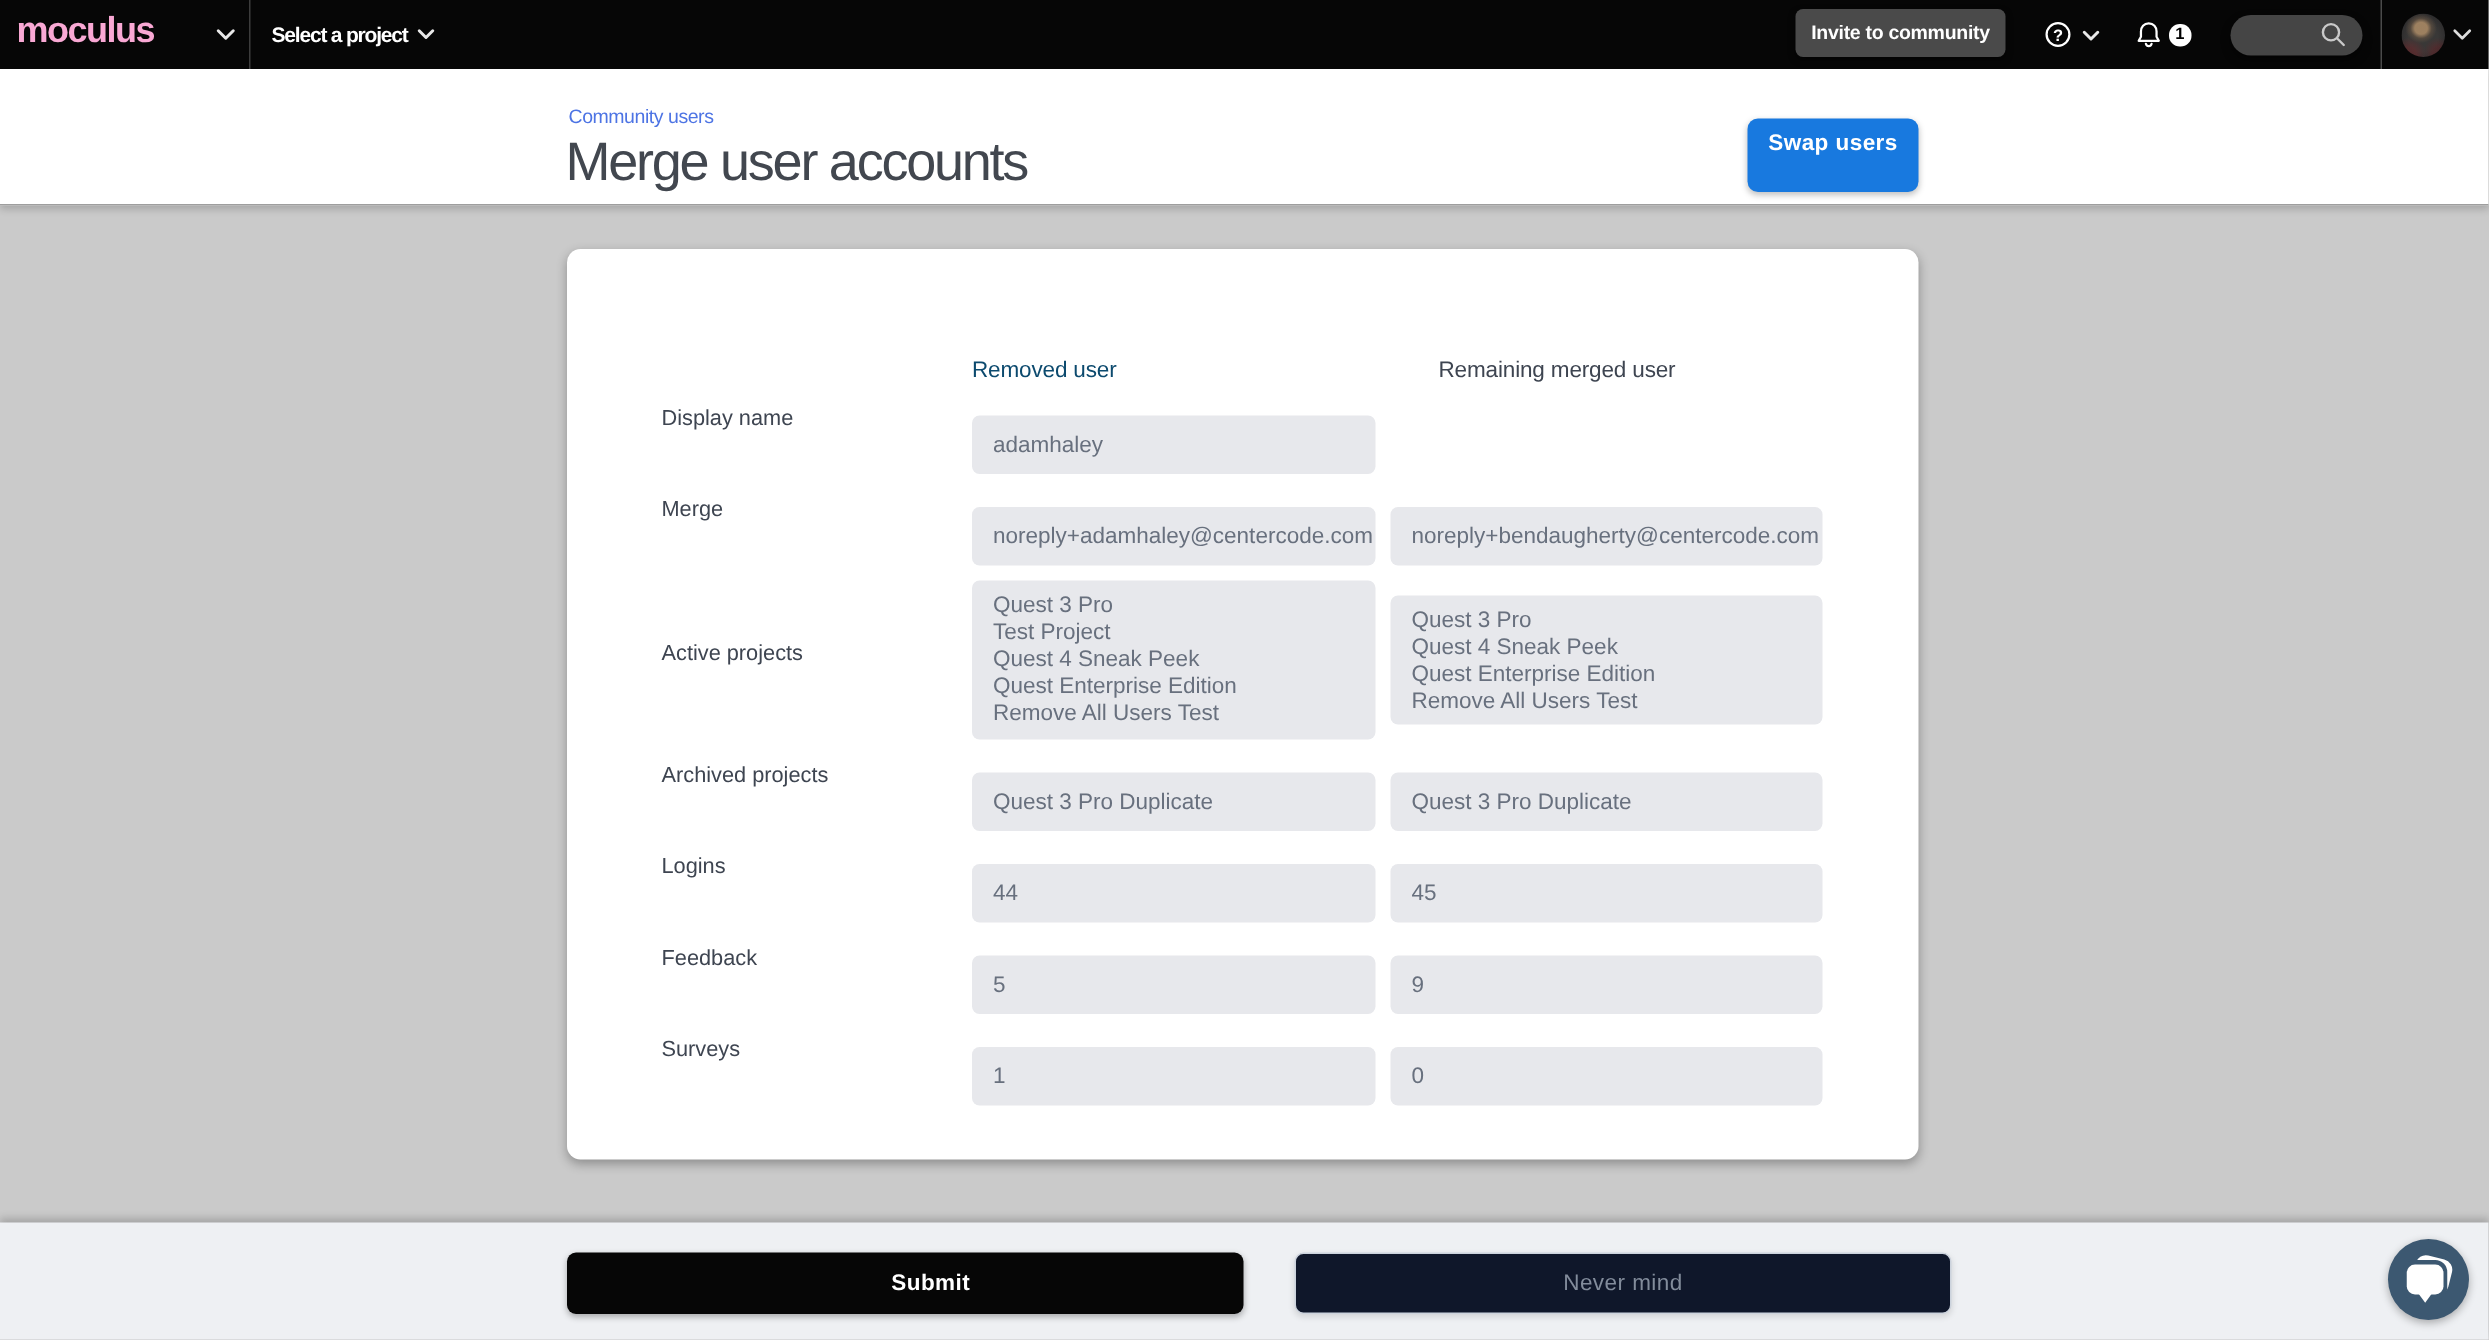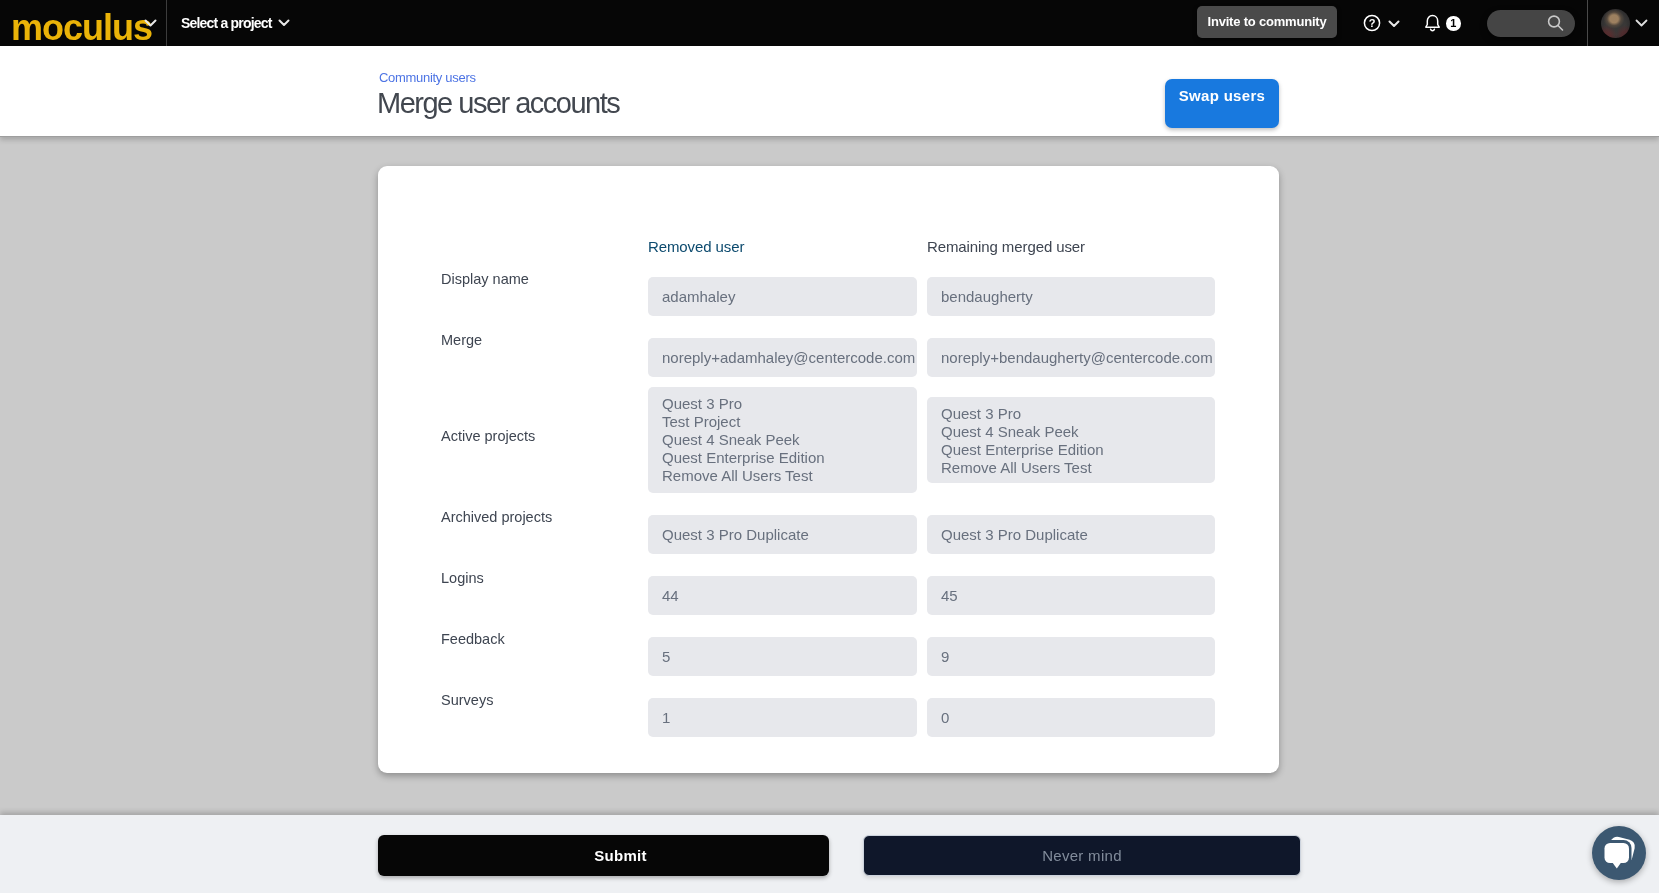--- a/index.html
+++ b/index.html
@@ -1,45 +1,45 @@
 <!DOCTYPE html>
 <html><head>
 <meta charset="utf-8">
 <style>
 * { margin:0; padding:0; box-sizing:border-box; }
 html,body { width:1659px; height:893px; overflow:hidden; font-family:"Liberation Sans", sans-serif; background:#cacaca; }
 .abs { position:absolute; }
 
 
 .nav { position:absolute; left:0; top:0; width:1659px; height:46px; background:#060606; z-index:30; }
-.logo { position:absolute; left:11px; top:7px; color:#eab308; font-size:36px; font-weight:bold; letter-spacing:-1px; }
+.logo { position:absolute; left:11px; top:7px; color:#f9a8d4; font-size:24px; font-weight:bold; letter-spacing:-1px; }
 .nav .vdiv { position:absolute; top:0; width:1px; height:46px; background:#3c3c3c; }
 .selproj { position:absolute; left:181px; top:15px; color:#fff; font-size:14px; font-weight:bold; letter-spacing:-0.8px; }
 .invite { position:absolute; left:1197px; top:6px; width:140px; height:32px; background:#4a4a4a; border-radius:5px; color:#fff; font-size:13px; font-weight:bold; text-align:center; line-height:32px; letter-spacing:-0.2px; box-shadow:0 2px 4px rgba(0,0,0,0.5); }
 .searchpill { position:absolute; left:1487px; top:10px; width:88px; height:27px; background:#454545; border-radius:14px; box-shadow:0 3px 6px rgba(0,0,0,0.5); }
 .avatar { position:absolute; left:1601px; top:9px; width:29px; height:29px; border-radius:50%;
   background:
    radial-gradient(ellipse 36% 34% at 45% 34%, rgba(168,136,100,0.9) 0 40%, rgba(105,86,68,0.55) 68%, rgba(0,0,0,0) 100%),
    radial-gradient(circle at 18% 95%, rgba(115,38,42,0.5) 0 13%, rgba(0,0,0,0) 32%),
    radial-gradient(circle at 84% 90%, rgba(105,33,38,0.45) 0 11%, rgba(0,0,0,0) 28%),
    radial-gradient(circle at 50% 55%, #393837 0 45%, #2c2b2c 75%, #242425 100%);
 }
 
 
 .pagehead { position:absolute; left:0; top:46px; width:1659px; height:91px; background:#ffffff; border-bottom:1px solid #9e9e9e; box-shadow:0 3px 5px rgba(0,0,0,0.18); z-index:20; }
 .crumb { position:absolute; left:379px; top:24px; color:#4d74e4; font-size:13px; letter-spacing:-0.3px; }
-.h1 { position:absolute; left:377px; top:41px; color:#42474f; font-size:29px; letter-spacing:-1.5px; }
+.h1 { position:absolute; left:377px; top:41px; color:#42474f; font-size:36px; letter-spacing:-1.5px; }
 .swap { position:absolute; left:1165px; top:33px; width:114px; height:49px; background:#1879df; border-radius:7px; color:#fff; font-size:15px; font-weight:bold; text-align:center; line-height:33px; letter-spacing:0.3px; box-shadow:0 2px 4px rgba(0,0,0,0.25); }
 
 
 .card { position:absolute; left:378px; top:166px; width:901px; height:607px; background:#fff; border-radius:9px; box-shadow:0 3px 7px rgba(0,0,0,0.3); padding:72px 0 0 63px; }
 .colhead { display:flex; margin-bottom:9px; height:18px; }
 .colhead .c1 { width:207px; }
 .colhead .c2 { width:269px; margin-right:10px; color:#0c4a6e; font-size:15px; letter-spacing:-0.1px; }
-.colhead .c3 { width:288px; color:#3e4551; font-size:15px; letter-spacing:-0.1px; }
+.colhead .c3 { width:288px; color:#3e4551; font-size:15px; letter-spacing:-0.1px;margin-left:32px; }
 .row { display:flex; margin-bottom:10px; }
 .row .lab { width:207px; color:#3e4551; font-size:14.5px; line-height:28px; }
 .box { background:#e7e8ec; border-radius:5px; font-size:15px; color:#68707e; }
 .row .b1 { width:269px; margin-right:10px; }
 .row .b2 { width:288px; }
 .inp { height:39px; line-height:39px; padding-left:14px;margin-top:12px; }
 .ta { padding:8px 0 8px 14px; line-height:18px; }
 .row.tarow { height:106px; align-items:center; }
 .row.tarow .lab { align-self:center; position:relative; top:-4px; }
 .row.tarow .ta1 { height:106px; }
@@ -97,21 +97,20 @@
 
 <div class="card">
   <div class="colhead">
       <div class="c1"></div>
       <div class="c2">Removed user</div>
       <div class="c3">Remaining merged user</div>
     </div>
   <div class="row">
       <div class="lab">Display name</div>
       <div class="box b1 inp">adamhaley</div>
-      <div class="box b2 inp">bendaugherty</div>
     </div>
   <div class="row">
       <div class="lab">Merge</div>
       <div class="box b1 inp">noreply+adamhaley@centercode.com</div>
       <div class="box b2 inp">noreply+bendaugherty@centercode.com</div>
     </div>
   <div class="row tarow">
       <div class="lab">Active projects</div>
       <div class="box b1 ta ta1">Quest 3 Pro<br>Test Project<br>Quest 4 Sneak Peek<br>Quest Enterprise Edition<br>Remove All Users Test</div>
       <div class="box b2 ta ta2">Quest 3 Pro<br>Quest 4 Sneak Peek<br>Quest Enterprise Edition<br>Remove All Users Test</div>

